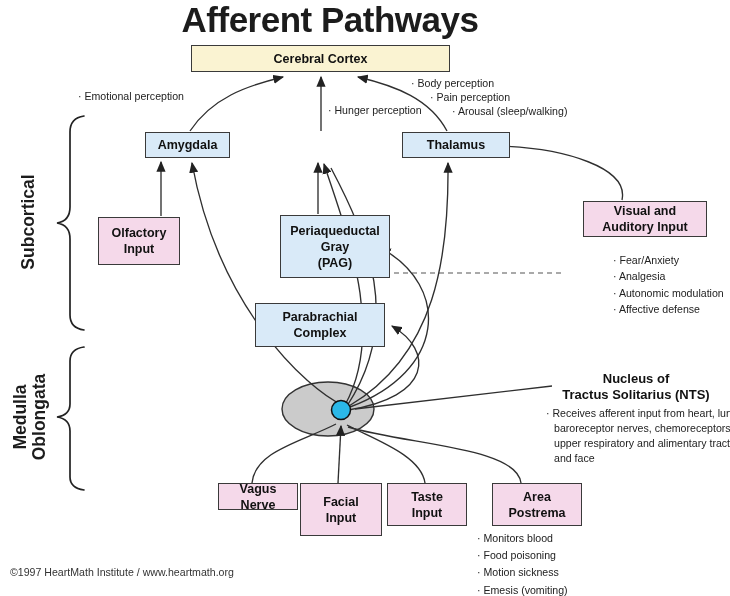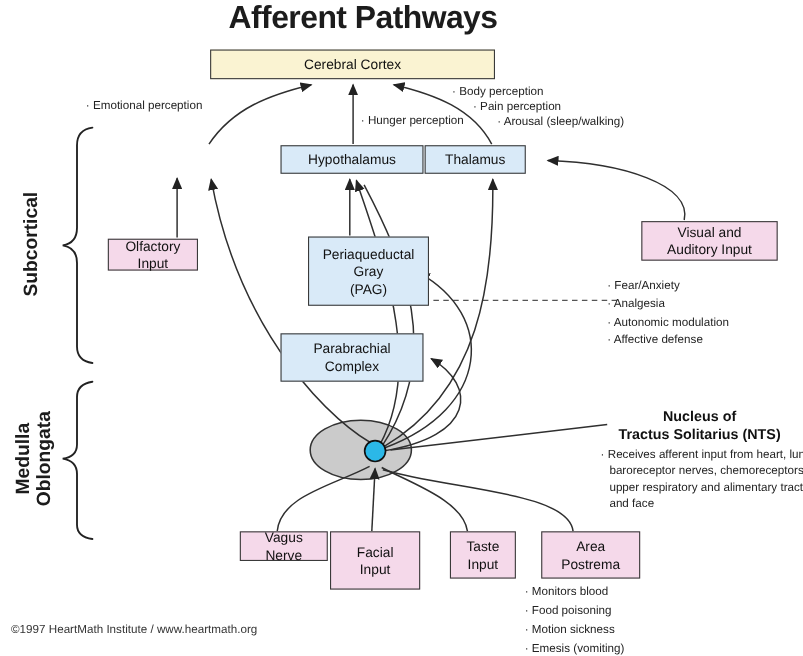--- a/index.html
+++ b/index.html
@@ -3,30 +3,30 @@
 <meta charset="utf-8">
 <style>
   html,body{margin:0;padding:0;background:#fff;}
   #canvas{
     position:relative;width:730px;height:596px;background:#ffffff;overflow:hidden;
     font-family:"Liberation Sans","DejaVu Sans",sans-serif;color:#1a1a1a;
   }
   #diagram-svg{position:absolute;left:0;top:0;z-index:1;}
   .node{
     position:absolute;z-index:2;display:flex;align-items:center;justify-content:center;
-    border:1.7px solid #3a3a3a;font-weight:normal;font-size:12.5px;line-height:1.28;
+    border:1.7px solid #3a3a3a;font-weight:bold;font-size:12.5px;line-height:1.28;
     text-align:center;color:#111;box-sizing:border-box;
   }
   .cream{background:#faf3d2;}
   .blue{background:#d9eaf8;}
   .pink{background:#f5d9ea;}
   .prewrap{white-space:pre-line;}
   .title{
     position:absolute;left:150px;top:0px;width:360px;z-index:2;text-align:center;
-    font-size:29px;font-weight:bold;letter-spacing:-0.5px;color:#1c1c1c;
+    font-size:35px;font-weight:bold;letter-spacing:-0.5px;color:#1c1c1c;
   }
   .anno{position:absolute;z-index:2;font-size:10.6px;color:#222;white-space:nowrap;}
   .list{position:absolute;z-index:2;font-size:10.6px;color:#222;}
   .list div{white-space:nowrap;}
   .lh16 div{line-height:16.4px;}
   .lh17 div{line-height:17.2px;}
   .nts-title{
     position:absolute;left:540px;top:371px;width:192px;z-index:2;text-align:center;
     font-size:13px;font-weight:bold;line-height:15.5px;color:#111;
   }
@@ -90,27 +90,27 @@
     </g>
 
     <circle cx="341" cy="410" r="9.5" fill="#2bb8e8" stroke="#111" stroke-width="1.5"></circle>
   </svg>
 
   <div class="title">Afferent Pathways</div>
 
   <div class="node cream" style="left:191px;top:45px;width:259px;height:27px">
     <span class="prewrap">Cerebral Cortex</span>
   </div>
-  <div class="node blue" style="left:255px;top:132px;width:130px;height:26px">
-    <span class="prewrap">Hypothalamus</span>
+  <div class="node blue" style="left:145px;top:132px;width:85px;height:26px">
+    <span class="prewrap">Amygdala</span>
   </div>
-  <div class="node blue" style="left:386px;top:132px;width:92px;height:26px">
+  <div class="node blue" style="left:402px;top:132px;width:108px;height:26px">
     <span class="prewrap">Thalamus</span>
   </div>
-  <div class="node pink" style="left:98px;top:217px;width:82px;height:29px">
+  <div class="node pink" style="left:98px;top:217px;width:82px;height:48px">
     <span class="prewrap">Olfactory
 Input</span>
   </div>
   <div class="node blue" style="left:280px;top:215px;width:110px;height:63px">
     <span class="prewrap">Periaqueductal
 Gray
 (PAG)</span>
   </div>
   <div class="node pink" style="left:583px;top:201px;width:124px;height:36px">
     <span class="prewrap">Visual and
@@ -121,40 +121,40 @@
 Complex</span>
   </div>
   <div class="node pink" style="left:218px;top:483px;width:80px;height:27px">
     <span class="prewrap">Vagus
 Nerve</span>
   </div>
   <div class="node pink" style="left:300px;top:483px;width:82px;height:53px">
     <span class="prewrap">Facial
 Input</span>
   </div>
-  <div class="node pink" style="left:409px;top:483px;width:60px;height:43px">
+  <div class="node pink" style="left:387px;top:483px;width:80px;height:43px">
     <span class="prewrap">Taste
 Input</span>
   </div>
   <div class="node pink" style="left:492px;top:483px;width:90px;height:43px">
     <span class="prewrap">Area
 Postrema</span>
   </div>
 
   <div class="side-label" style="left:28px;top:222px">Subcortical</div>
   <div class="side-label" style="left:30px;top:417px">Medulla
 Oblongata</div>
 
   <div class="anno" style="left:78px;top:90px">· Emotional perception</div>
   <div class="anno" style="left:328px;top:104px">· Hunger perception</div>
   <div class="anno" style="left:411px;top:77px">· Body perception</div>
   <div class="anno" style="left:430px;top:91px">· Pain perception</div>
   <div class="anno" style="left:452px;top:105px">· Arousal (sleep/walking)</div>
 
-  <div class="list lh16" style="left:552px;top:252px">
+  <div class="list lh16" style="left:613px;top:252px">
     <div>· Fear/Anxiety</div>
     <div>· Analgesia</div>
     <div>· Autonomic modulation</div>
     <div>· Affective defense</div>
   </div>
 
   <div class="nts-title prewrap">Nucleus of
 Tractus Solitarius (NTS)</div>
   <div class="nts-desc">· Receives afferent input from heart, lungs, baroreceptor nerves, chemoreceptors, upper respiratory and alimentary tracts, and face</div>
 

